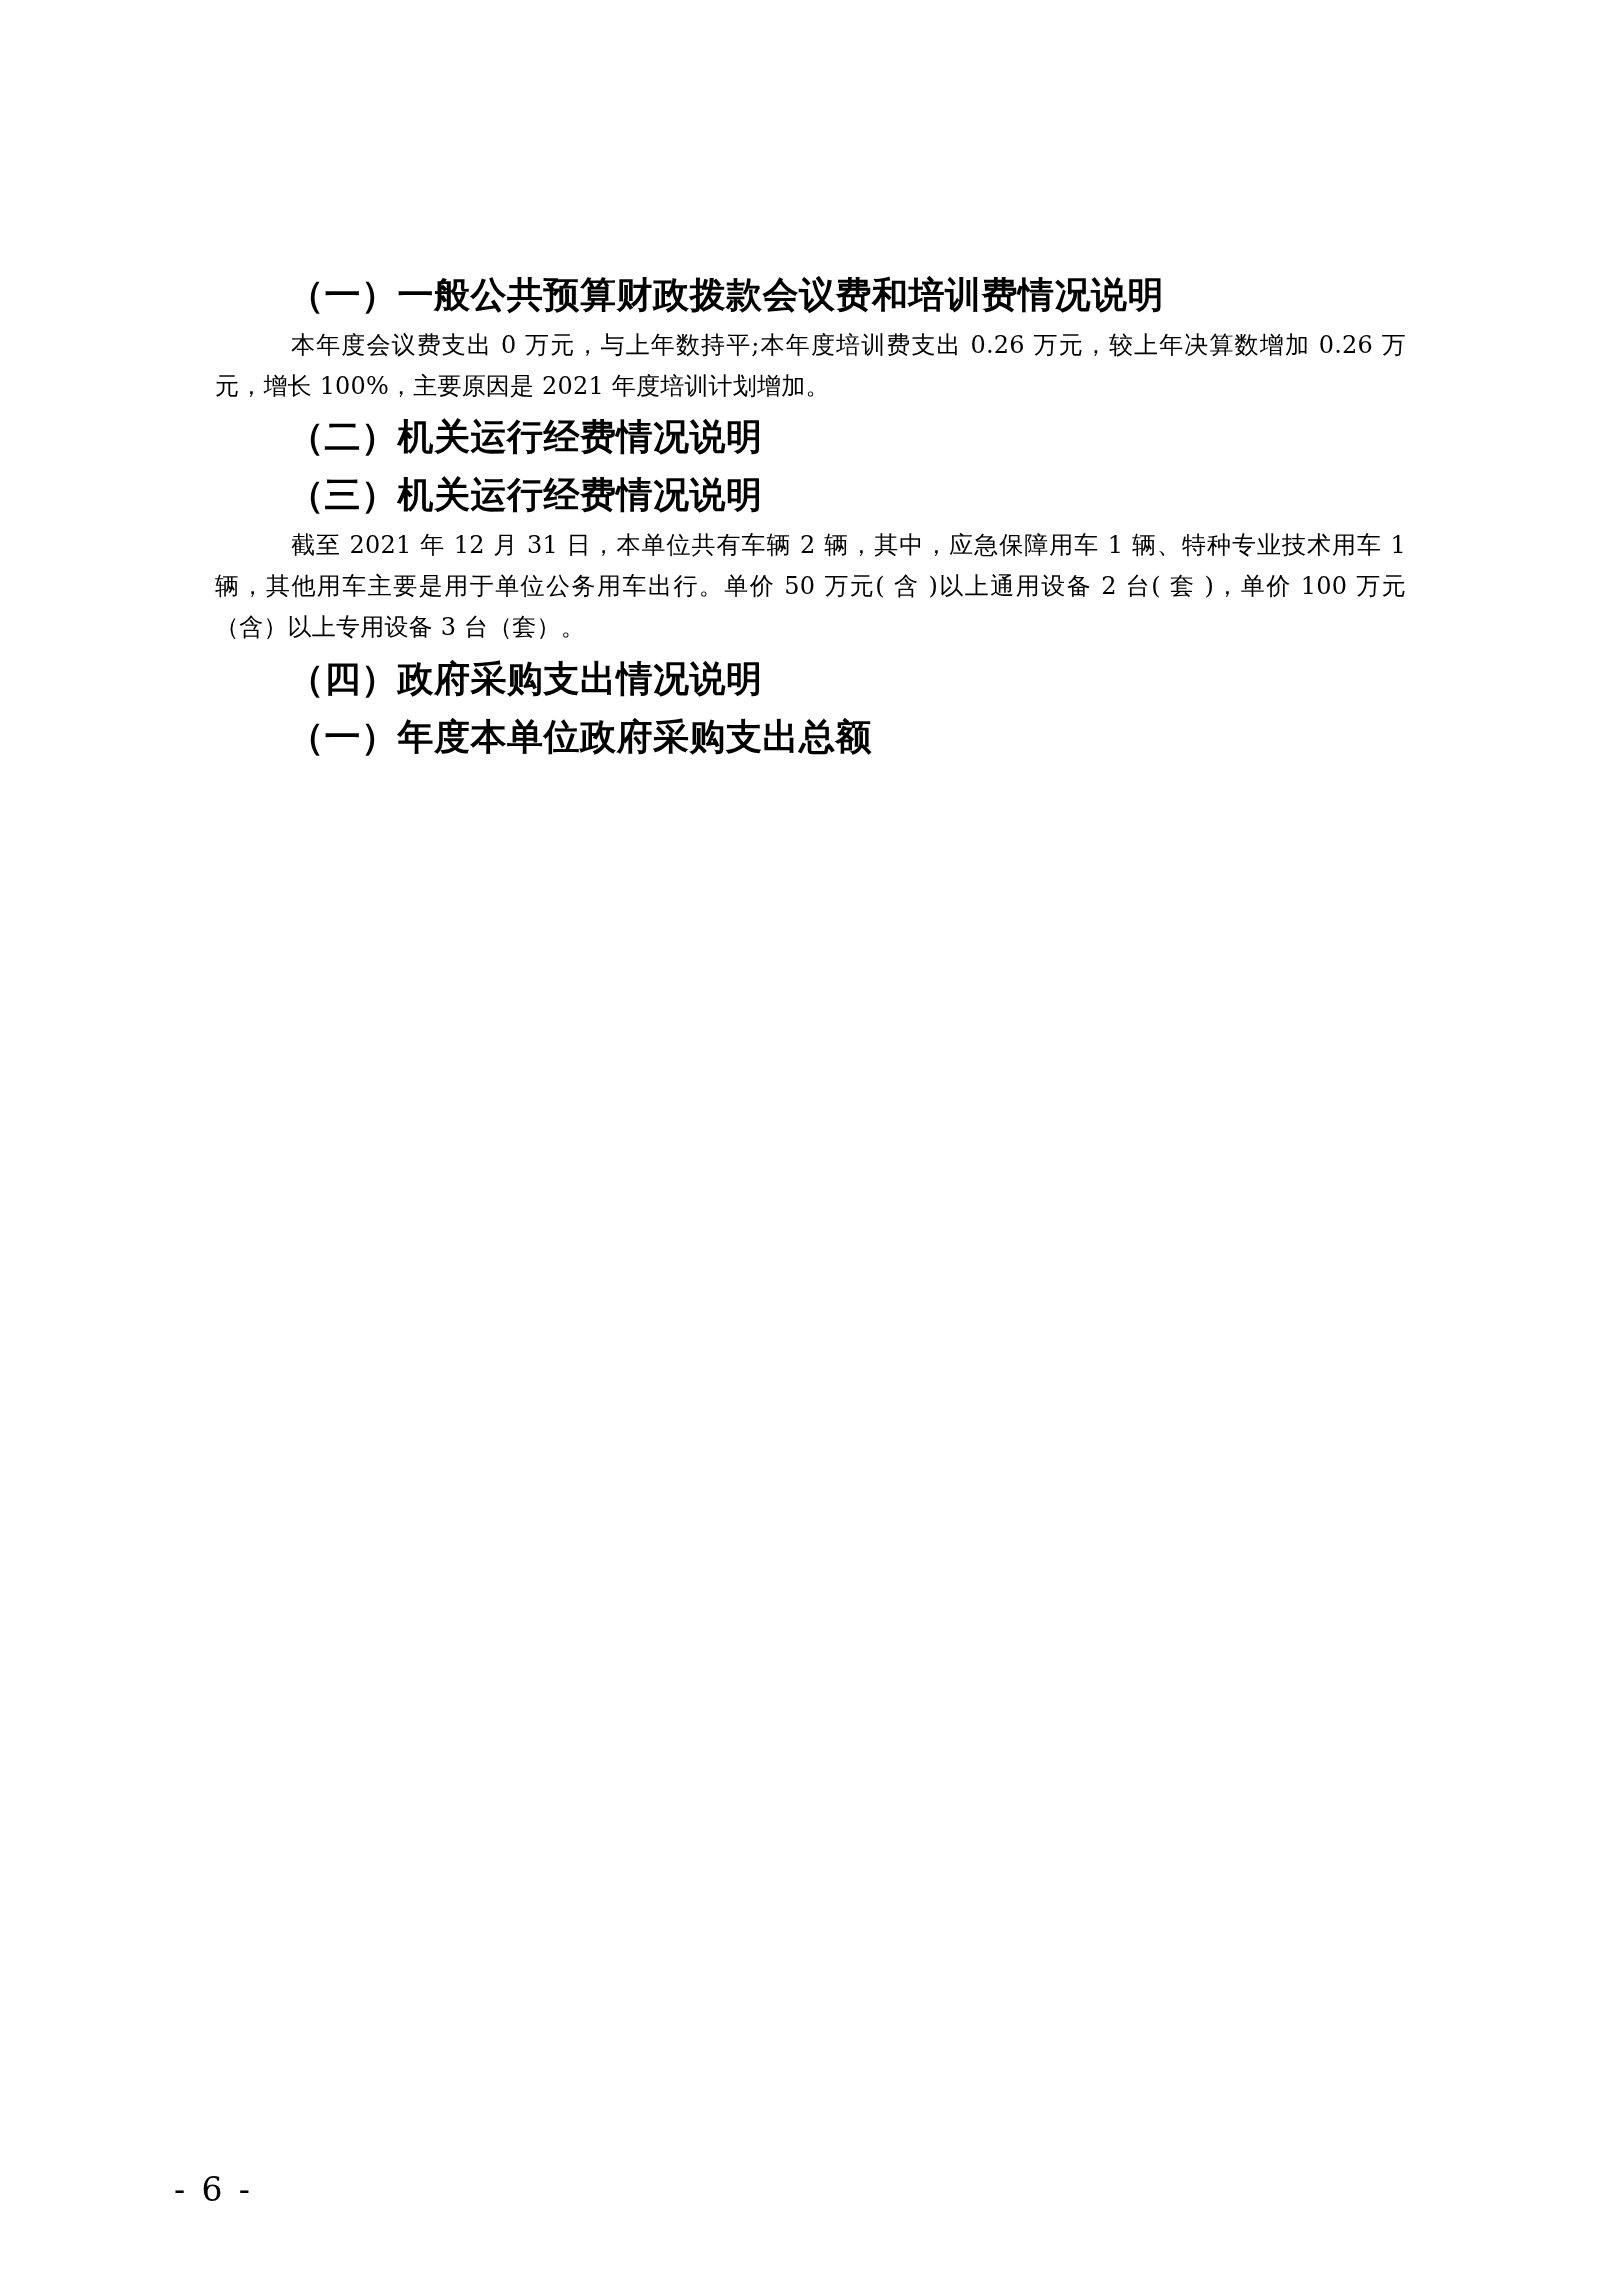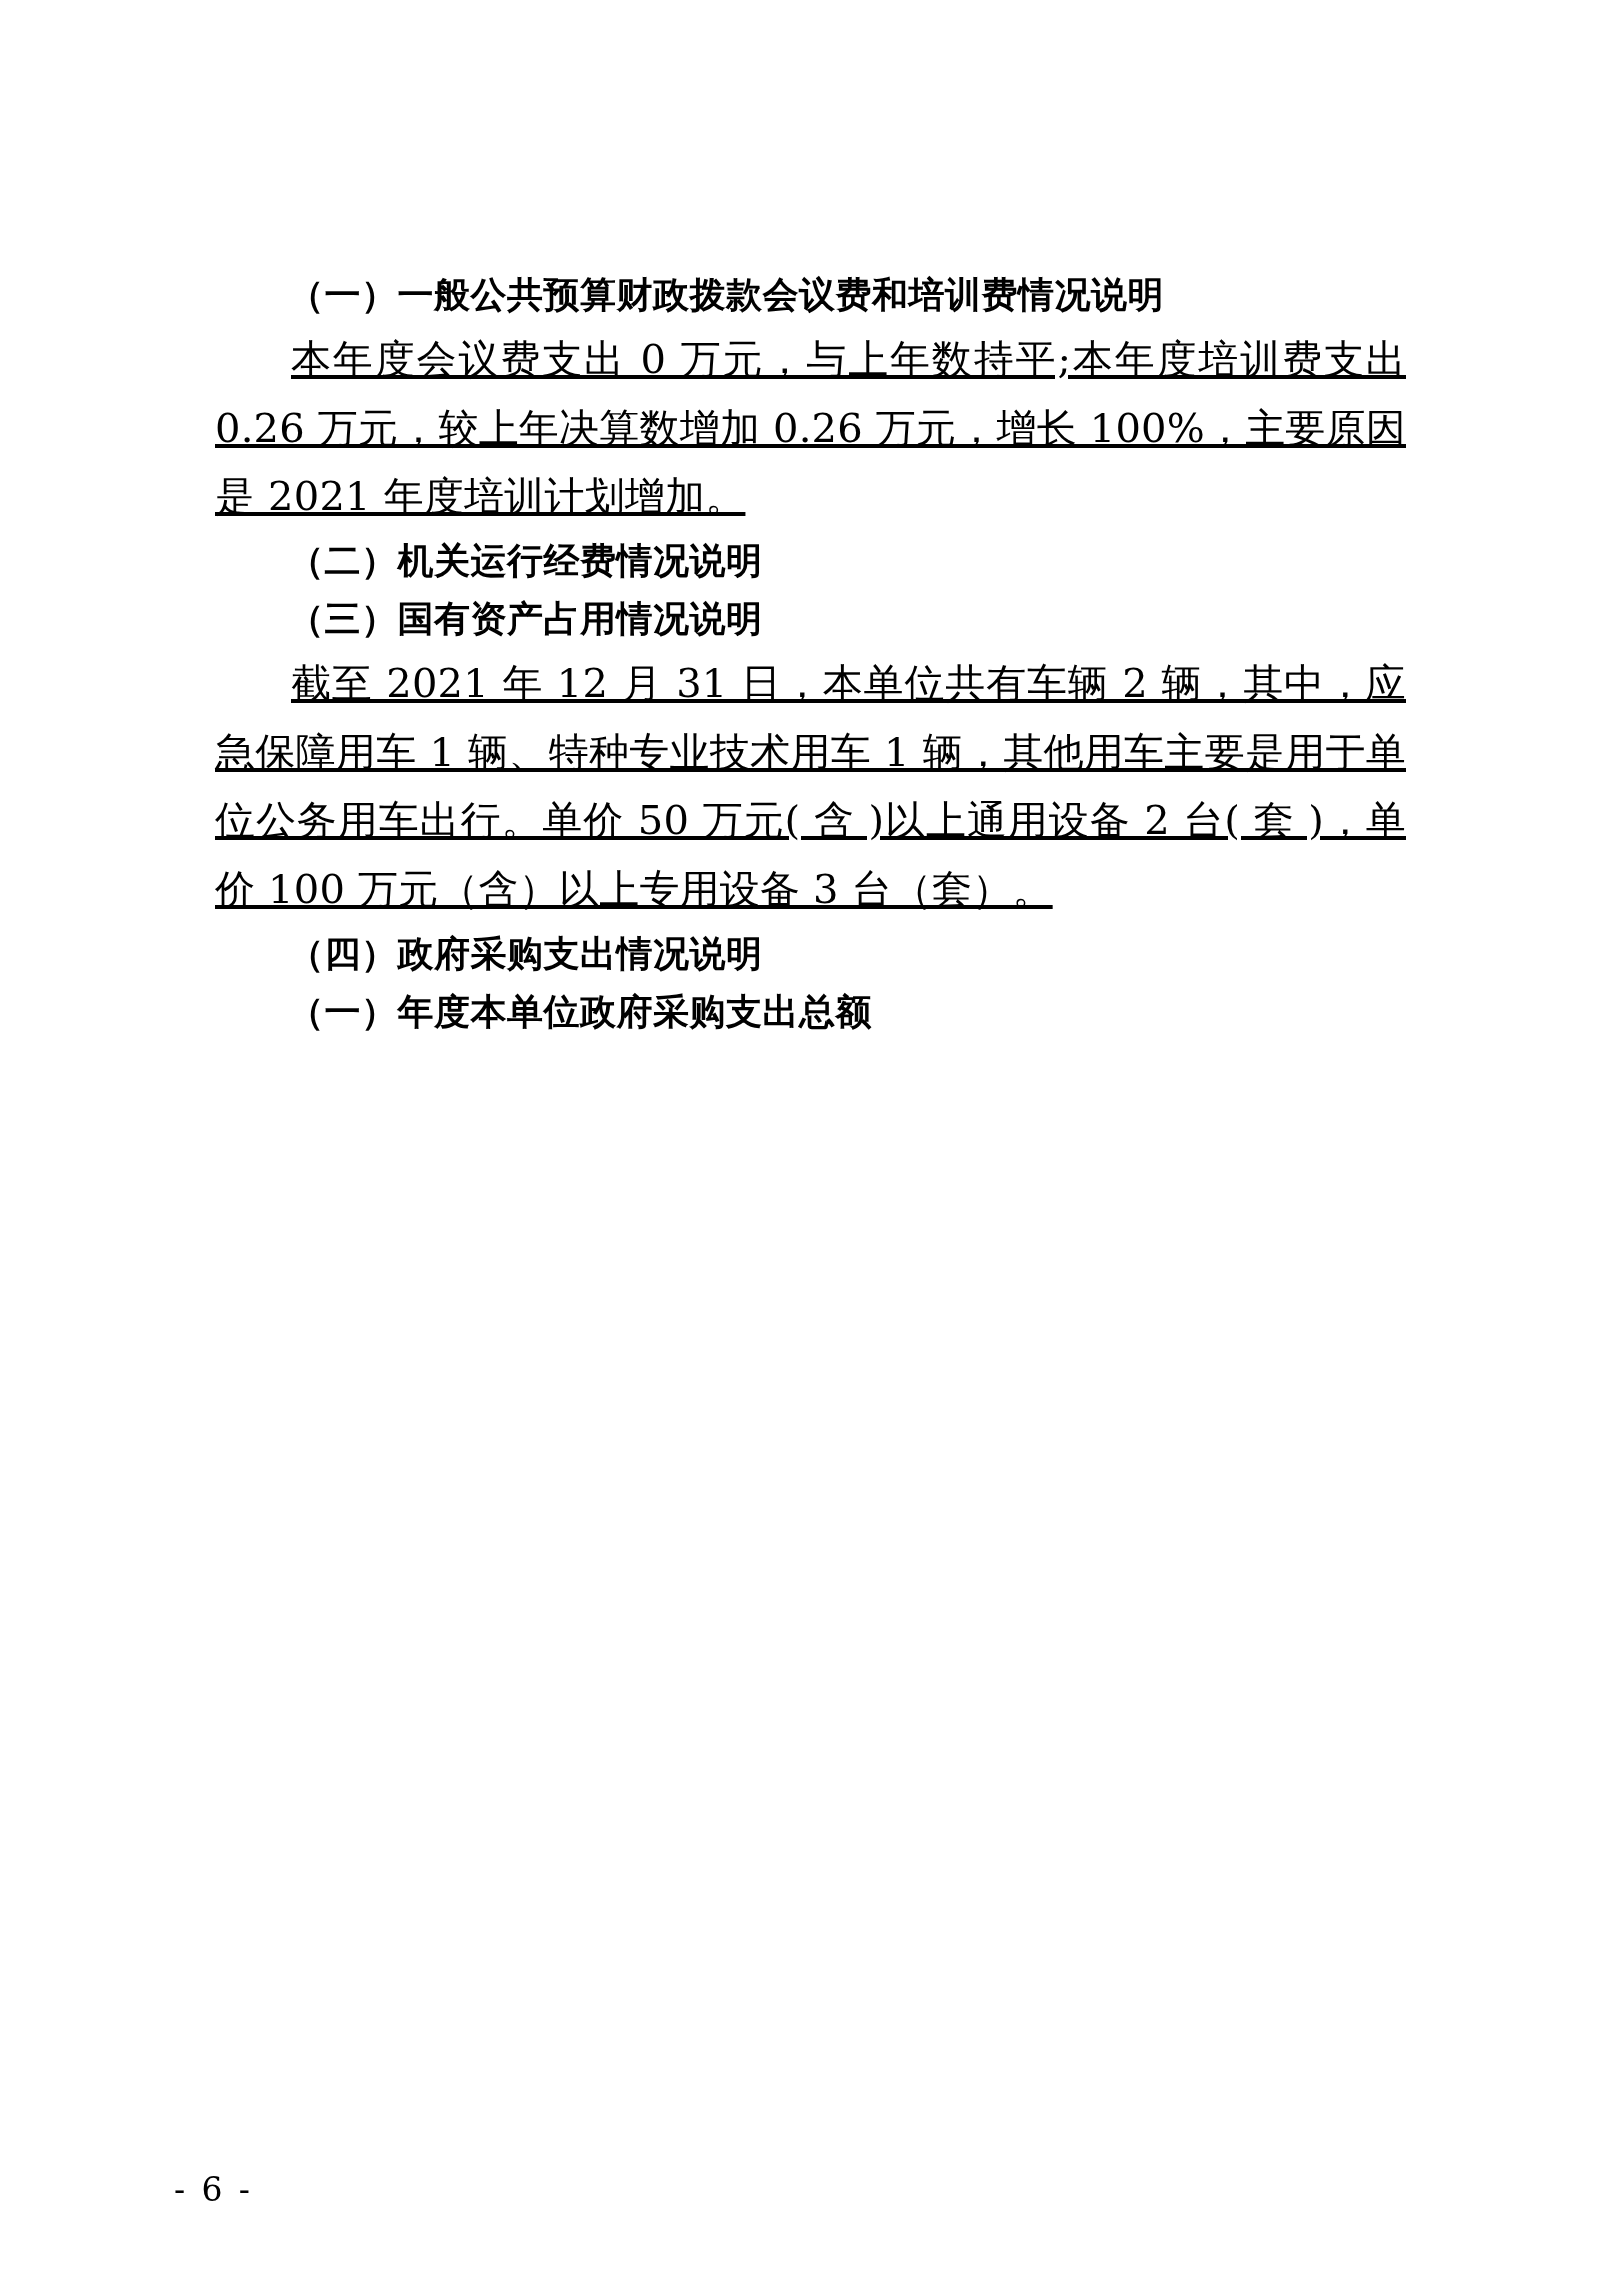--- a/index.html
+++ b/index.html
@@ -32,28 +32,27 @@
   h2.section-heading {
     font-family: "DejaVu Sans", "Liberation Sans", sans-serif;
     font-weight: bold;
     font-size: 36px;
     line-height: 1.55;
     margin: 0 0 2px 0;
     text-indent: 73px;
     letter-spacing: 0.5px;
   }
   p.para {
-    font-size: 40px;
+    font-size: 24px;
     line-height: 1.72;
     margin: 0 0 2px 0;
     text-indent: 76px;
     text-align: justify;
     text-justify: inter-ideograph;
     letter-spacing: 0.2px;
-    text-decoration: underline;
   }
   p.para.tight {
     letter-spacing: 0px;
   }
   .page-number {
     position: absolute;
     left: 0;
     right: 0;
     bottom: 116px;
     text-align: left;
@@ -69,21 +68,21 @@
 <div class="page">
   <div class="doc-body">
 
     <h2 class="section-heading">（一）一般公共预算财政拨款会议费和培训费情况说明</h2>
 
     <p class="para">本年度会议费支出 0 万元，与上年数持平;本年度培训费支出 0.26 万元，较上年决算数增加 0.26 万元，增长 100%，主要原因是 2021 年度培训计划增加。</p>
 
     <h2 class="section-heading">（二）机关运行经费情况说明</h2>
 
 
-    <h2 class="section-heading">（三）国有资产占用情况说明</h2>
+    <h2 class="section-heading">（三）机关运行经费情况说明</h2>
 
     <p class="para">截至 2021 年 12 月 31 日，本单位共有车辆 2 辆，其中，应急保障用车 1 辆、特种专业技术用车 1 辆，其他用车主要是用于单位公务用车出行。单价 50 万元( 含 )以上通用设备 2 台( 套 )，单价 100 万元（含）以上专用设备 3 台（套）。</p>
 
     <h2 class="section-heading">（四）政府采购支出情况说明</h2>
 
 
 
     <h2 class="section-heading">（一）年度本单位政府采购支出总额</h2>
 
   </div>

